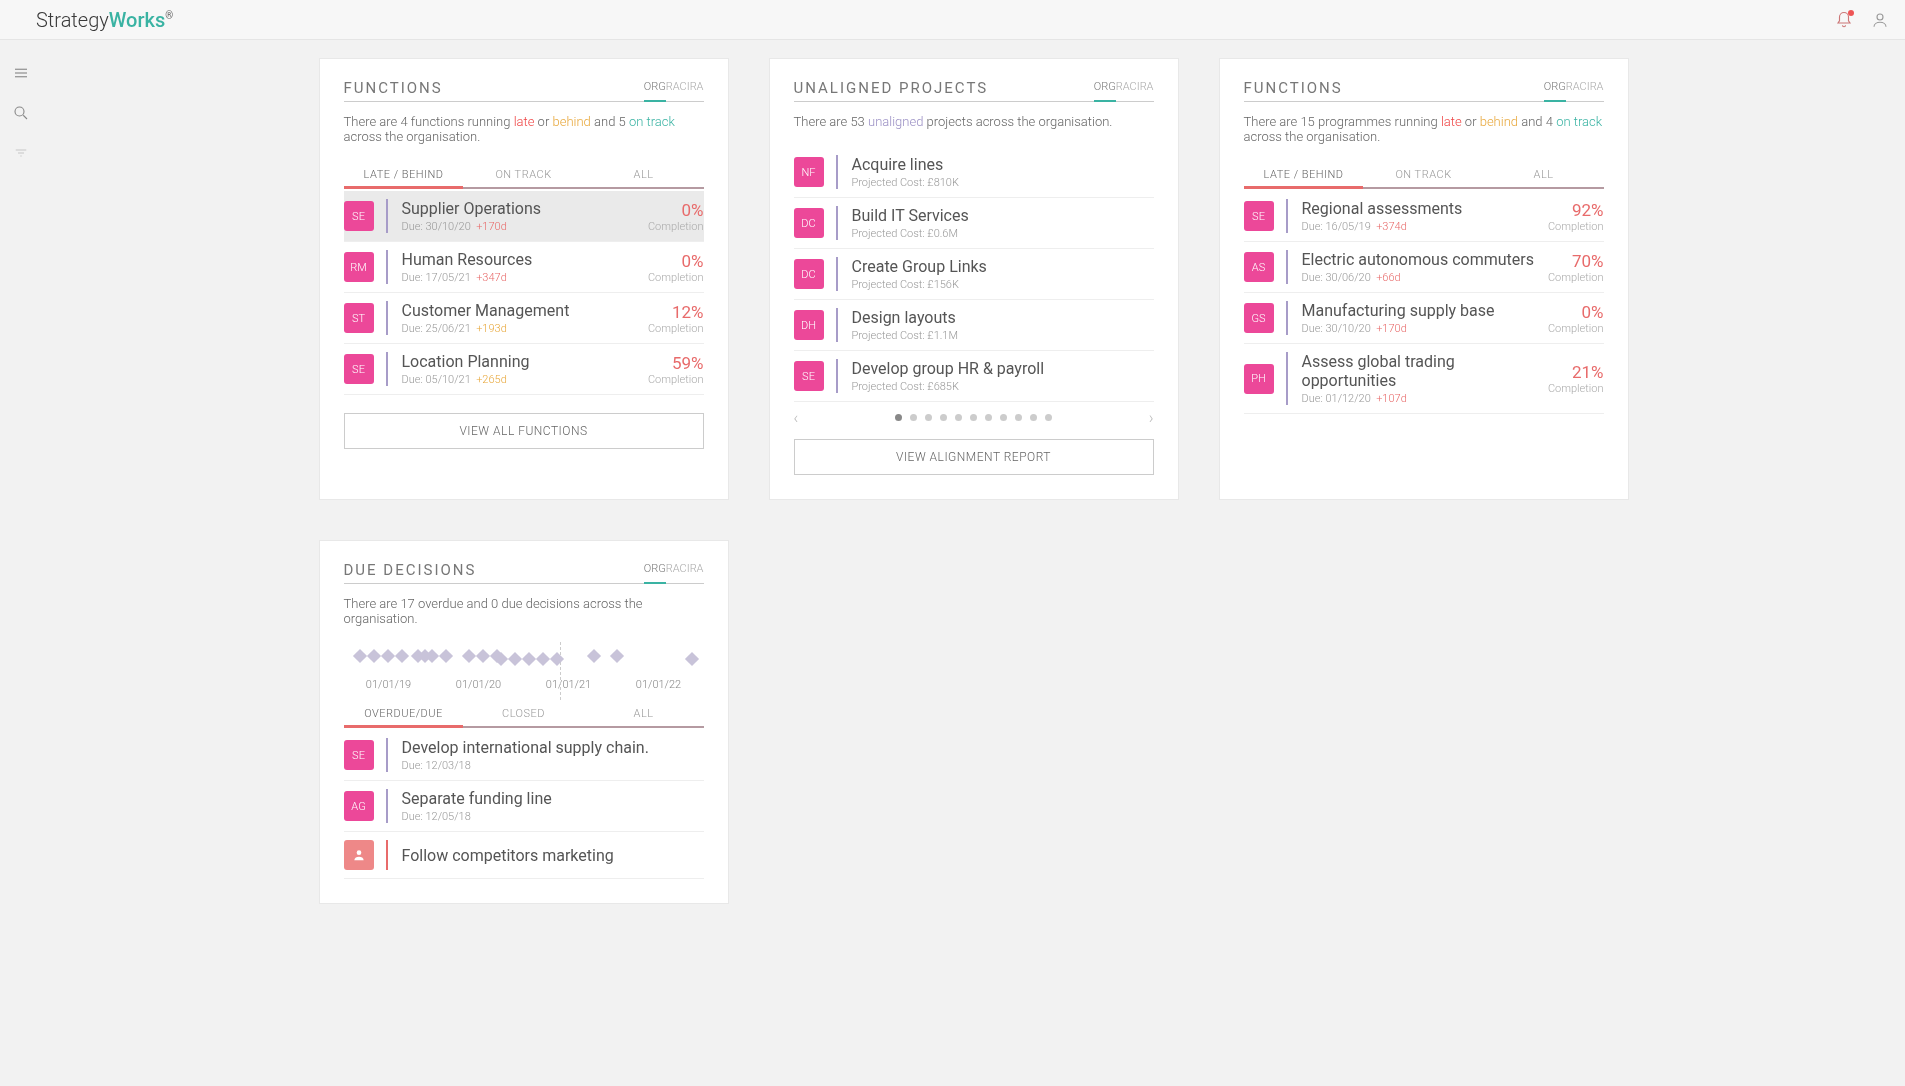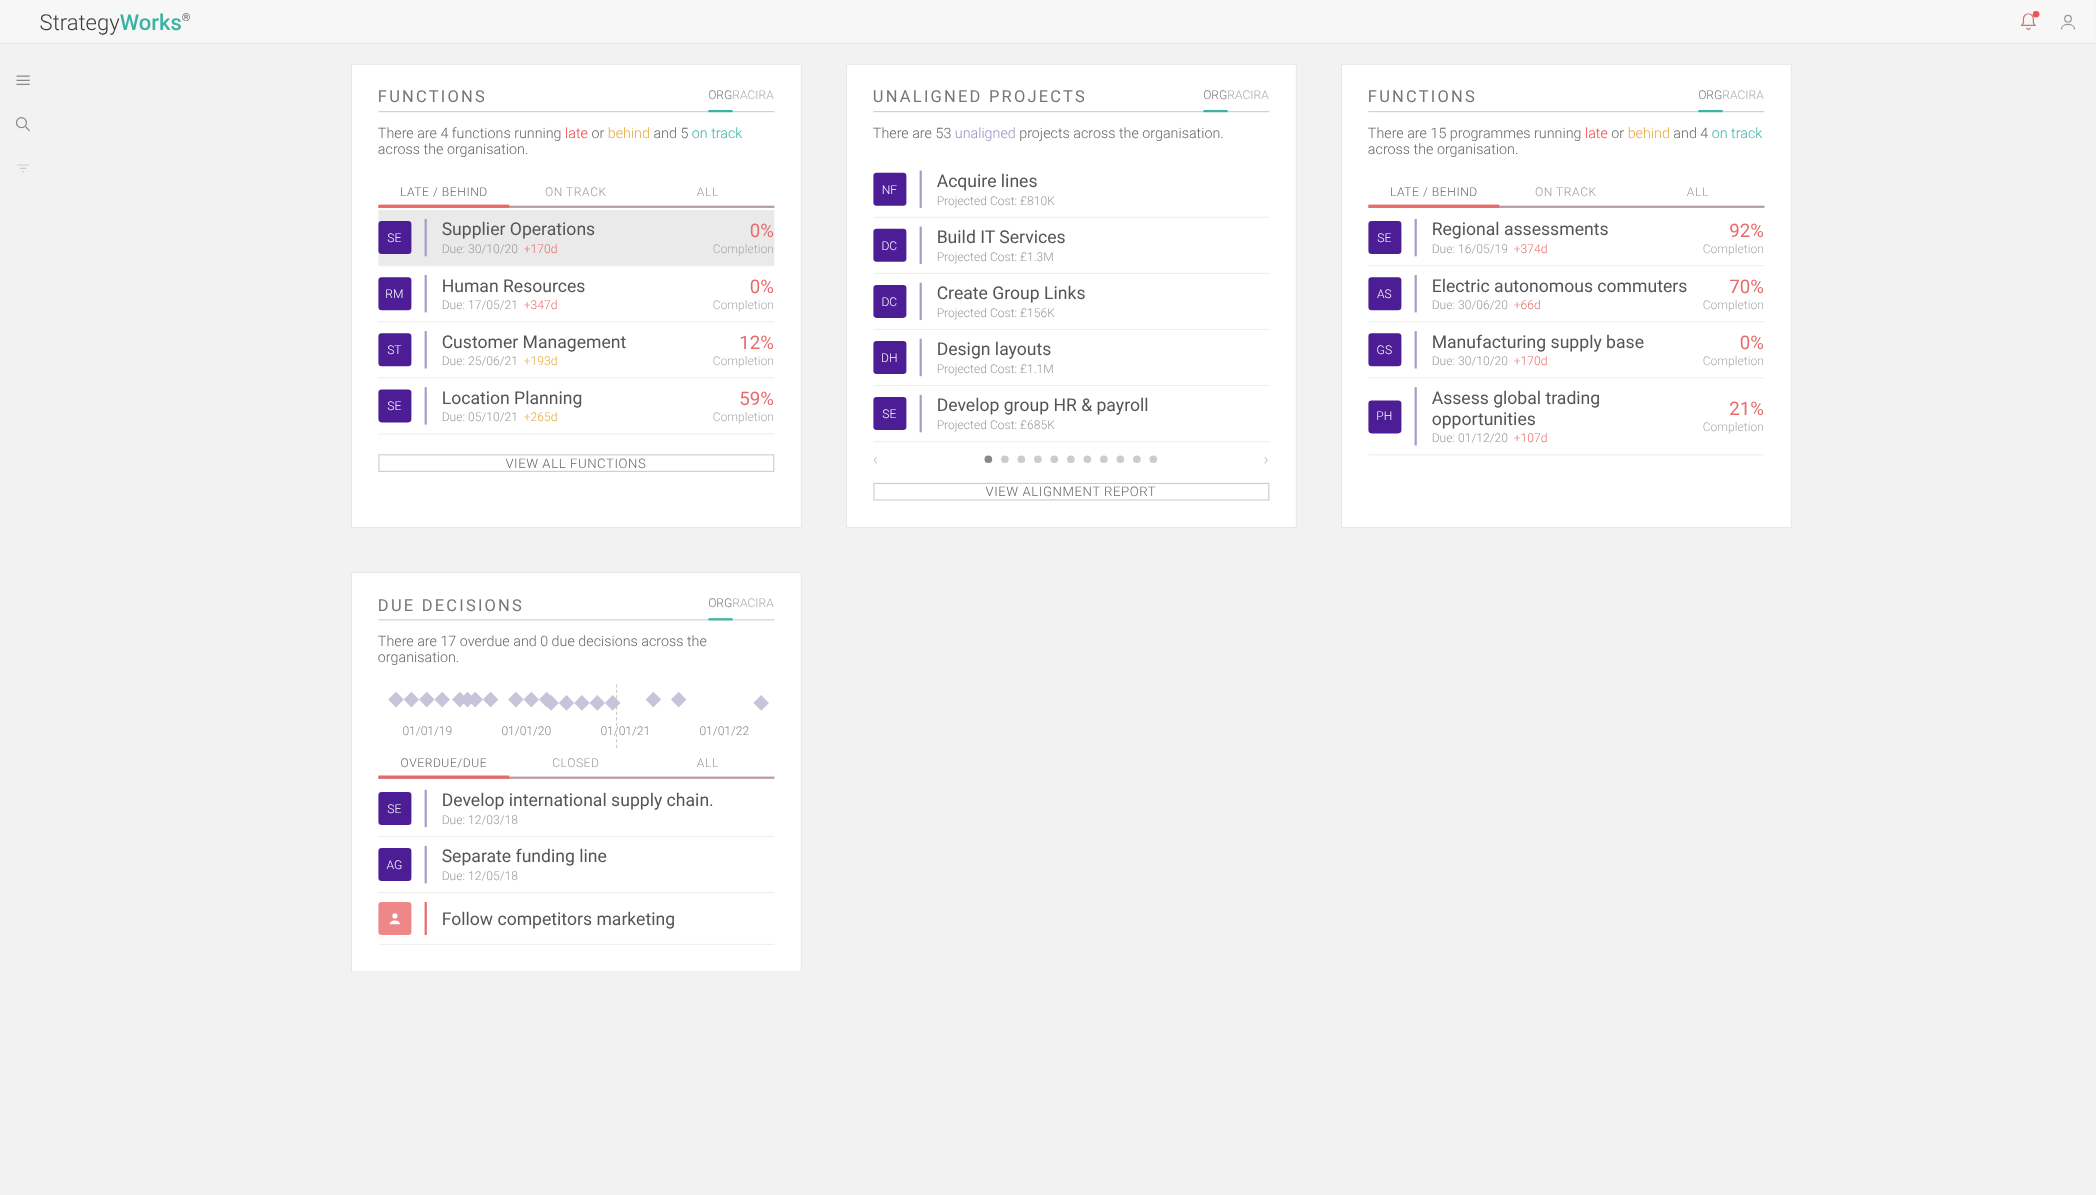--- a/index.html
+++ b/index.html
@@ -31,33 +31,33 @@
 .summary .behind { color: #e8a83c; }
 .summary .ontrack { color: #3ab3a3; }
 .summary .unaligned { color: #9a8fc4; }
 .filter-tabs { display: flex; border-bottom: 2px solid #b59aa1; margin-bottom: 2px; position: relative; }
 .filter-tab { flex: 1; text-align: center; font-size: 11px; letter-spacing: 0.5px; color: #999; padding: 6px 0; cursor: pointer; }
 .filter-tab.active { color: #666; }
 .filter-underline { position: absolute; bottom: -2px; left: 0; width: 33.33%; height: 3px; background: #e86b6b; }
 .rows { }
 .row { display: flex; align-items: stretch; border-bottom: 1px solid #eee; padding: 8px 0; cursor: pointer; }
 .row.sel { background: #eaeaea; }
-.avatar { width: 30px; height: 30px; background: #4c1d95; color: #fff; display: flex; align-items: center; justify-content: center; font-size: 11px; border-radius: 3px; flex-shrink: 0; margin-right: 12px; align-self: center; }
+.avatar { width: 30px; height: 30px; background: #ec4899; color: #fff; display: flex; align-items: center; justify-content: center; font-size: 11px; border-radius: 3px; flex-shrink: 0; margin-right: 12px; align-self: center; }
 .avatar.red { background: #e88; }
 .vdiv { width: 2px; background: #a79cc8; margin-right: 14px; align-self: stretch; }
 .vdiv.red { background: #e86b6b; }
 .row-main { flex: 1; display: flex; flex-direction: column; justify-content: center; }
 .row-title { font-size: 16px; color: #555; font-weight: 400; }
 .row-sub { font-size: 11px; color: #999; margin-top: 2px; }
 .row-sub .delta { color: #e86b6b; }
 .row-sub .delta.behind { color: #e8a83c; }
 .row-right { text-align: right; display: flex; flex-direction: column; justify-content: center; }
 .pct { font-size: 17px; color: #e86b6b; font-weight: 400; }
 .compl { font-size: 11px; color: #aaa; }
-.view-all { border: 1px solid #ccc; text-align: center; padding: 0; font-size: 12px; letter-spacing: 0.5px; color: #666; margin-top: 18px; cursor: pointer; }
+.view-all { border: 1px solid #ccc; text-align: center; padding: 10px; font-size: 12px; letter-spacing: 0.5px; color: #666; margin-top: 18px; cursor: pointer; }
 .pager { display: flex; align-items: center; justify-content: center; gap: 8px; margin: 12px 0 4px; position: relative; }
 .pager .dot { width: 7px; height: 7px; border-radius: 50%; background: #ccc; }
 .pager .dot.active { background: #888; }
 .pager-arrow { position: absolute; color: #bbb; font-size: 16px; cursor: pointer; }
 .pager-arrow.left { left: 0; }
 .pager-arrow.right { right: 0; }
 .timeline-wrap { margin: 12px 0 6px; }
 .timeline { position: relative; height: 30px; display: flex; align-items: center; }
 .timeline-seg { position: absolute; border-right: 1px dashed #ccc; top: -2px; bottom: -26px; }
 .diamond { display: inline-block; width: 10px; height: 10px; background: #c8c3d9; transform: rotate(45deg); margin: 0 1px; }
@@ -206,21 +206,21 @@
     <div class="row-main">
       <div class="row-title">Acquire lines</div>
       <div class="row-sub">Projected Cost: £810K</div>
     </div>
             </div>
             <div class="row">
     <div class="avatar">DC</div>
     <div class="vdiv"></div>
     <div class="row-main">
       <div class="row-title">Build IT Services</div>
-      <div class="row-sub">Projected Cost: £1.3M</div>
+      <div class="row-sub">Projected Cost: £0.6M</div>
     </div>
             </div>
             <div class="row">
     <div class="avatar">DC</div>
     <div class="vdiv"></div>
     <div class="row-main">
       <div class="row-title">Create Group Links</div>
       <div class="row-sub">Projected Cost: £156K</div>
     </div>
             </div>

